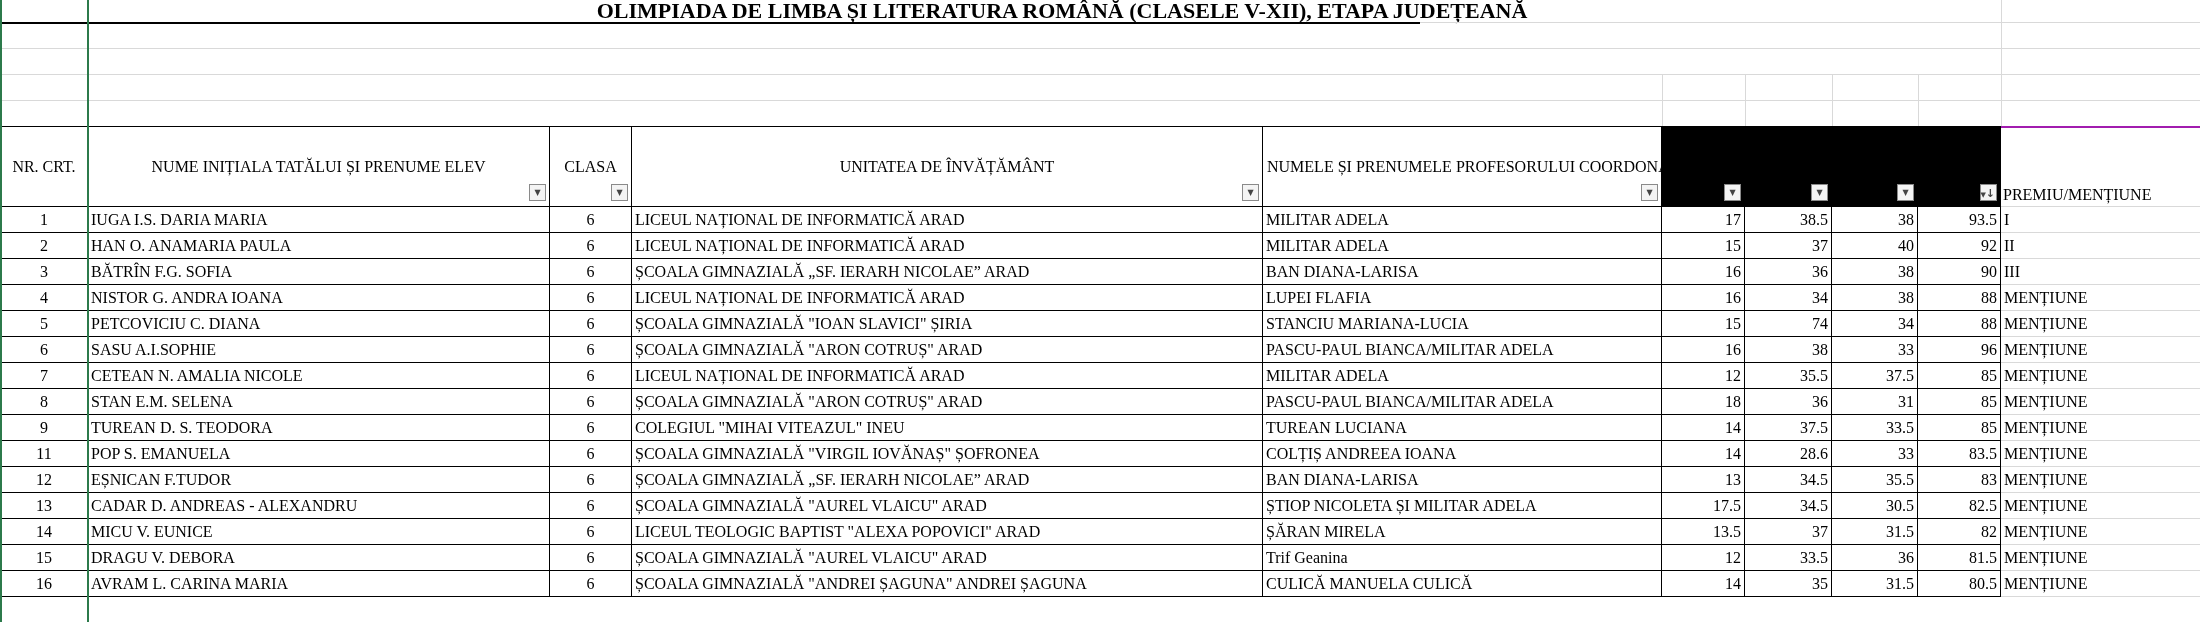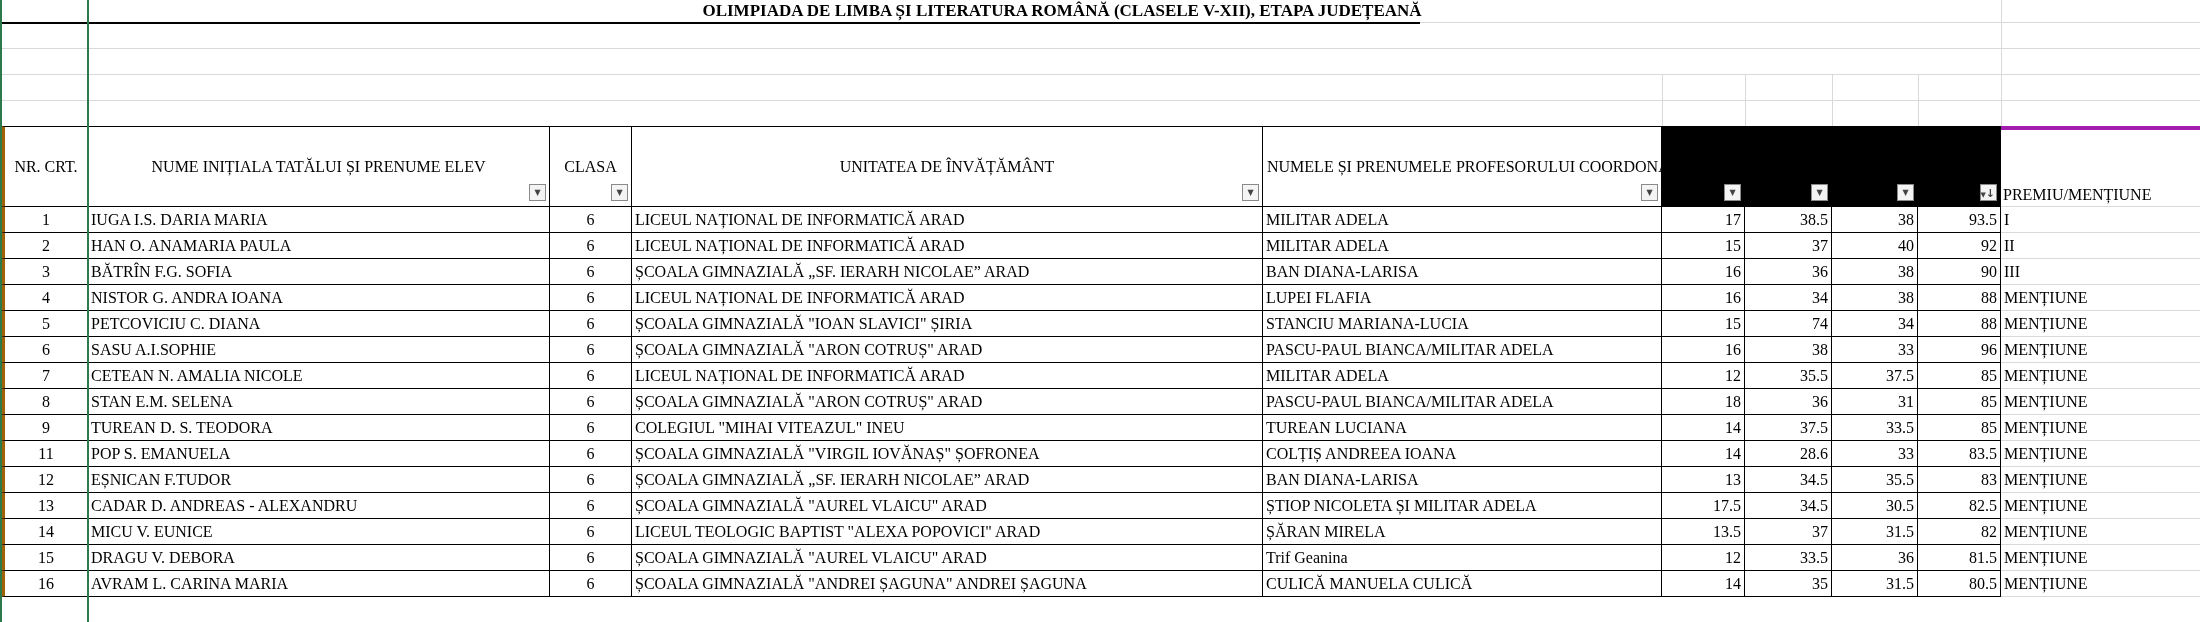--- a/index.html
+++ b/index.html
@@ -13,43 +13,43 @@
     font-family: "Liberation Serif", serif;
     color: #000;
   }
   
   .gl  { position: absolute; height: 1px; background: #d9d9d9; }
   .glv { position: absolute; width: 1px;  background: #d9d9d9; }
   .title-underline { position: absolute; left:0; top:22px; width:1420px; height:2px; background:#000; }
   
   .title {
     position: absolute; left:0; top:0; width:2124px; height:23px;
-    line-height:22px; text-align:center; font-weight:bold; font-size:17px;
+    line-height:22px; text-align:center; font-weight:bold; font-size:22px;
     white-space:nowrap;
   }
   
   .green { position:absolute; top:0; height:622px; width:2px; z-index:6; }
   
   table.sheet {
     position:absolute; left:0; top:126px;
     border-spacing:0; table-layout:fixed; width:2200px;
   }
   .sheet th, .sheet td {
     border-right:1px solid #000; border-bottom:1px solid #000;
     overflow:hidden; white-space:nowrap; font-size:16px;
   }
   .sheet thead th {
     border-top:1px solid #000;
     height:81px; font-weight:normal; vertical-align:middle; text-align:center;
     position:relative; padding:0 4px;
   }
-  .sheet thead th.first, .sheet tbody td.first { border-left:5px solid #a16207;margin-top:20px; }
+  .sheet thead th.first, .sheet tbody td.first { border-left:1px solid #a16207;margin-top:20px; }
   .sheet thead th.blackcell { background:#000; }
   .sheet thead th.jcol {
-    border-top:4px solid #a21caf; border-bottom:1px solid #d9d9d9; border-right:none;
+    border-top:2px solid #a21caf; border-bottom:1px solid #d9d9d9; border-right:none;
     vertical-align:bottom; text-align:left; padding:0 0 2px 2px;
   }
   .sheet tbody td { height:26px; padding:0 3px; vertical-align:middle; }
   .sheet tbody td.c-nr, .sheet tbody td.c-clasa { text-align:center; }
   .sheet tbody td.num { text-align:right; padding-right:3px; }
   .sheet tbody td.jcol { border-right:none; border-bottom:1px solid #d9d9d9; }
   
   .fbtn {
     position:absolute; right:3px; bottom:5px; width:17px; height:17px;
     background:#f4f4f4; border:1px solid #8a8a8a;

